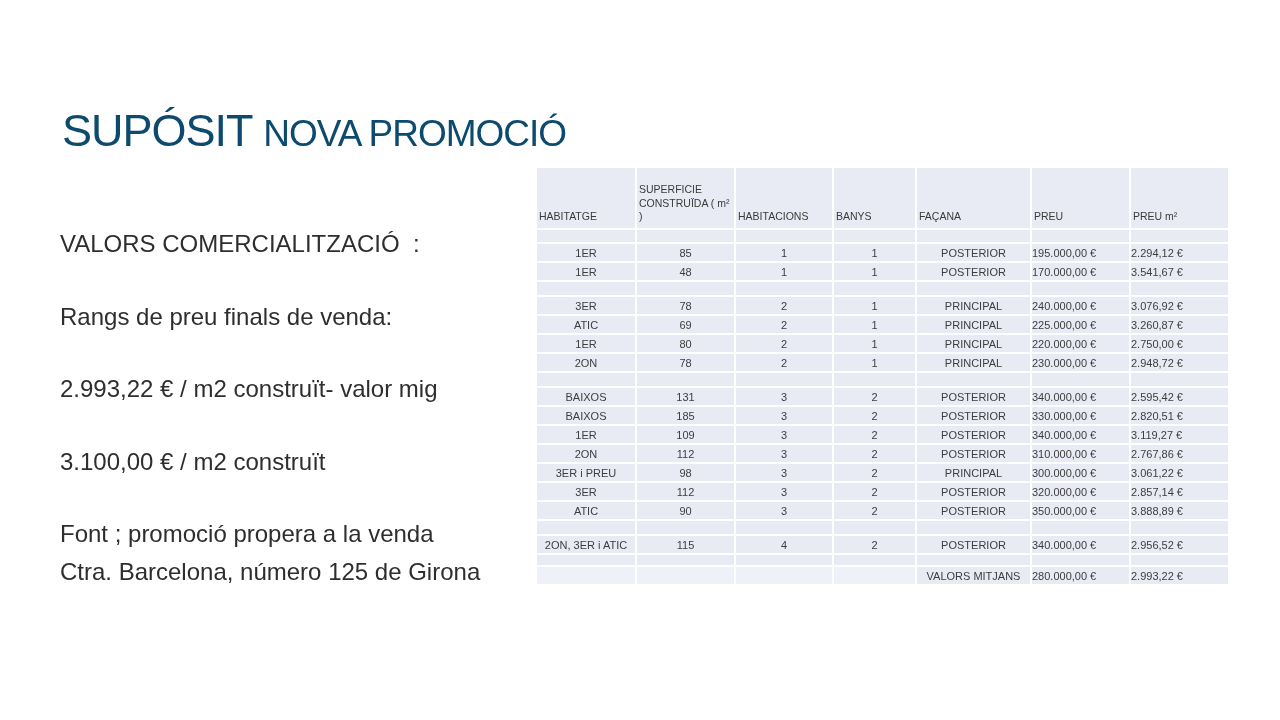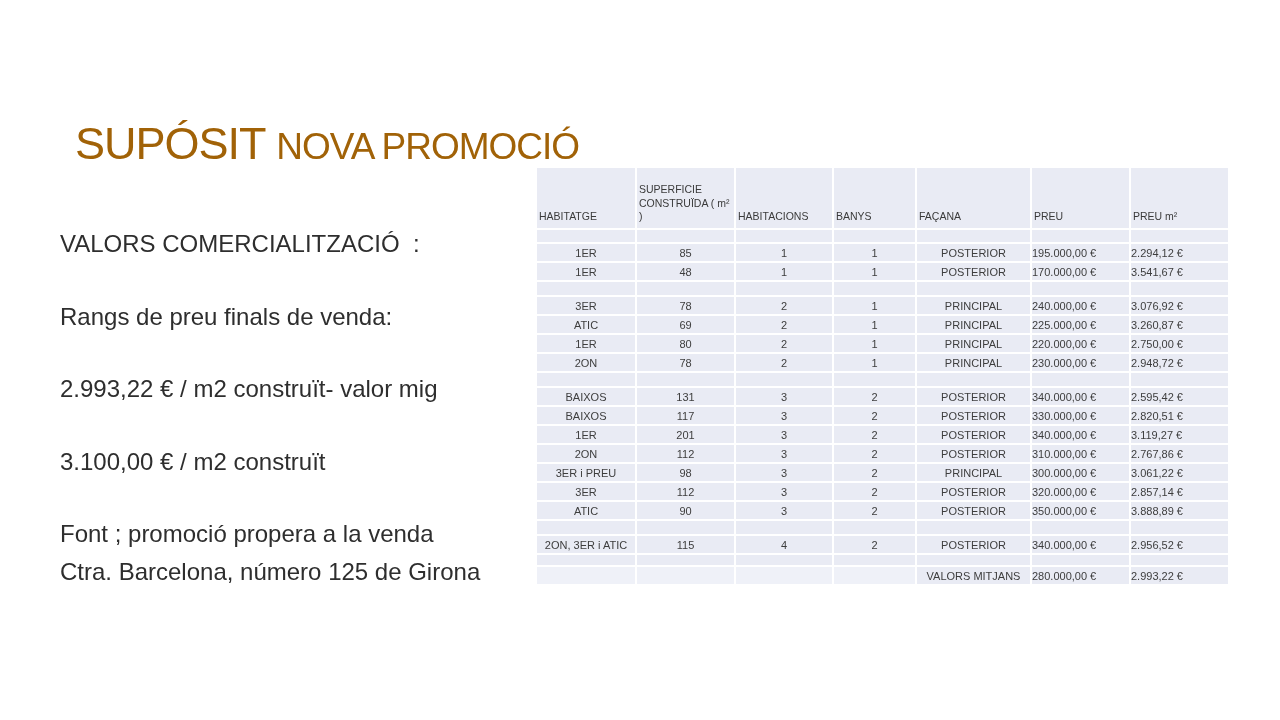--- a/index.html
+++ b/index.html
@@ -14,22 +14,22 @@
   .slide {
     position: relative;
     width: 1280px;
     height: 720px;
     background: #ffffff;
   }
   .slide-title {
     position: absolute;
     left: 59px;
     top: 103px;
-    margin: 16px;
-    color: #a16207;
+    margin: 3px;
+    color: #0c4a6e;
     font-weight: 400;
     letter-spacing: -1px;
     white-space: pre;
     line-height: 1.1;
   }
   .slide-title .title-main { font-size: 45px; }
   .slide-title .title-sub  { font-size: 37px; }
 
   .body-line {
     position: absolute;
@@ -209,30 +209,30 @@
           <td class="c0">BAIXOS</td>
           <td class="c1">131</td>
           <td class="c2">3</td>
           <td class="c3">2</td>
           <td class="c4">POSTERIOR</td>
           <td class="c5">340.000,00 €</td>
           <td class="c6">2.595,42 €</td>
         </tr>
         <tr class="row-data">
           <td class="c0">BAIXOS</td>
-          <td class="c1">117</td>
+          <td class="c1">185</td>
           <td class="c2">3</td>
           <td class="c3">2</td>
           <td class="c4">POSTERIOR</td>
           <td class="c5">330.000,00 €</td>
           <td class="c6">2.820,51 €</td>
         </tr>
         <tr class="row-data">
           <td class="c0">1ER</td>
-          <td class="c1">201</td>
+          <td class="c1">109</td>
           <td class="c2">3</td>
           <td class="c3">2</td>
           <td class="c4">POSTERIOR</td>
           <td class="c5">340.000,00 €</td>
           <td class="c6">3.119,27 €</td>
         </tr>
         <tr class="row-data">
           <td class="c0">2ON</td>
           <td class="c1">112</td>
           <td class="c2">3</td>

